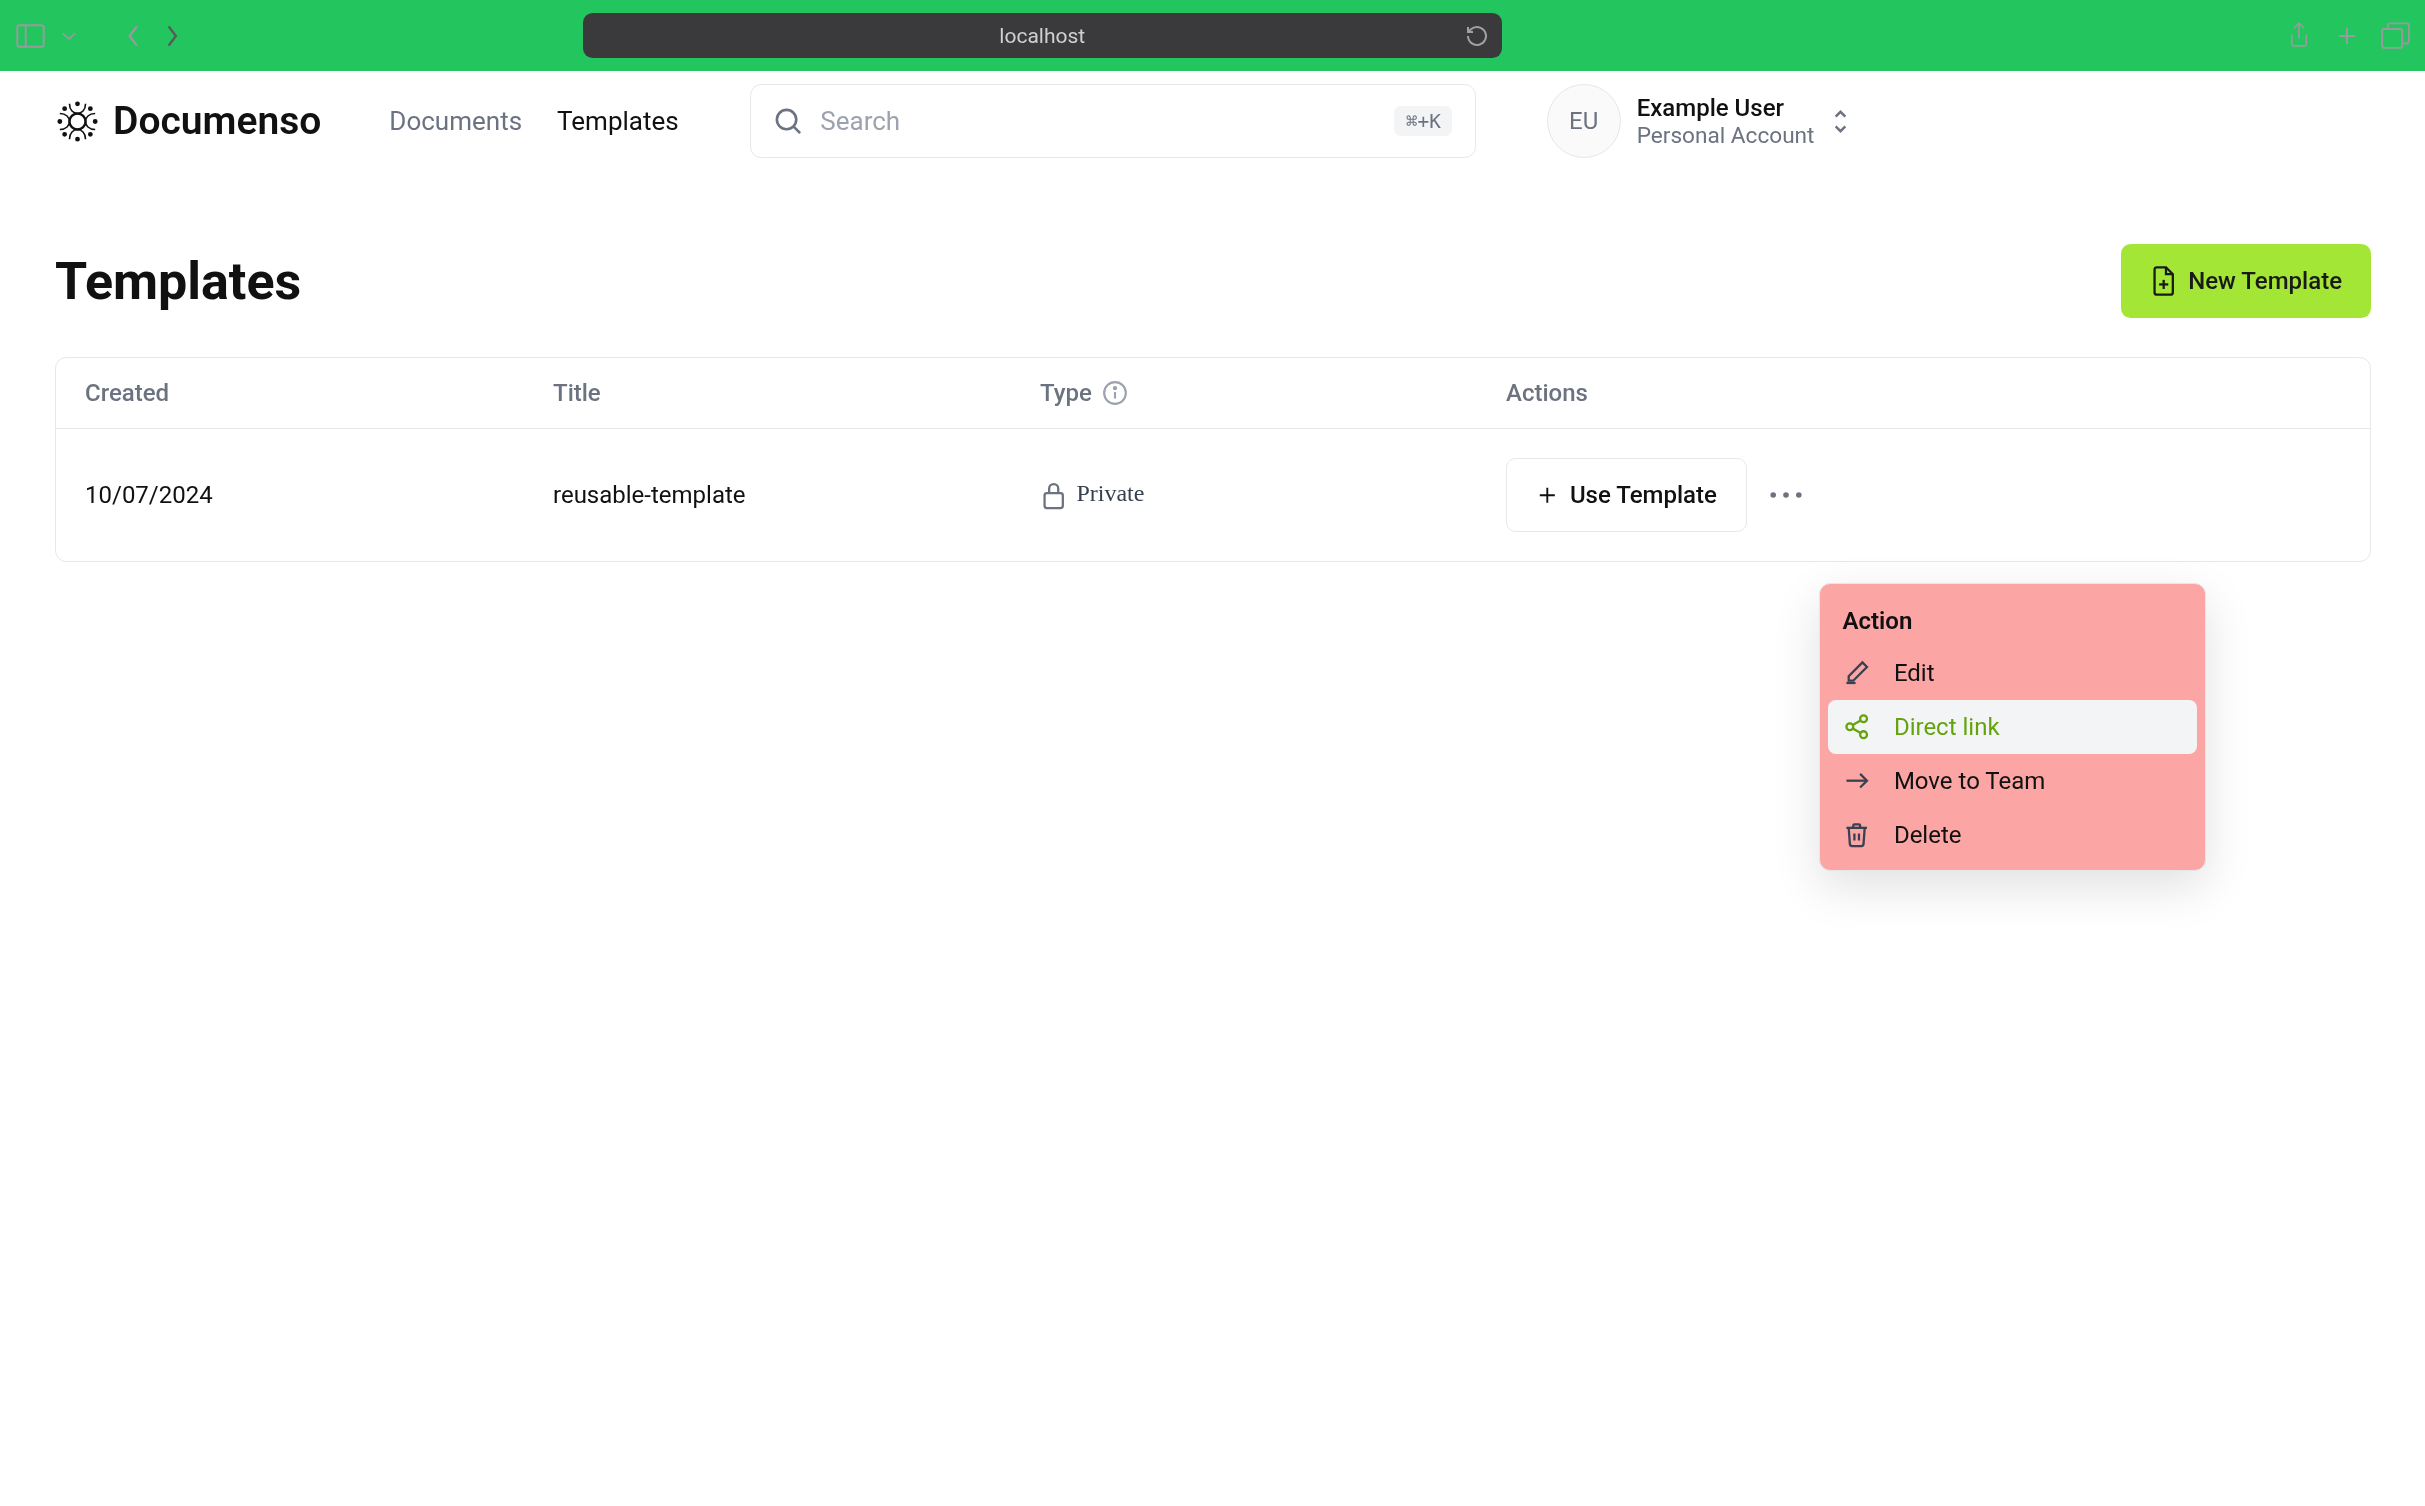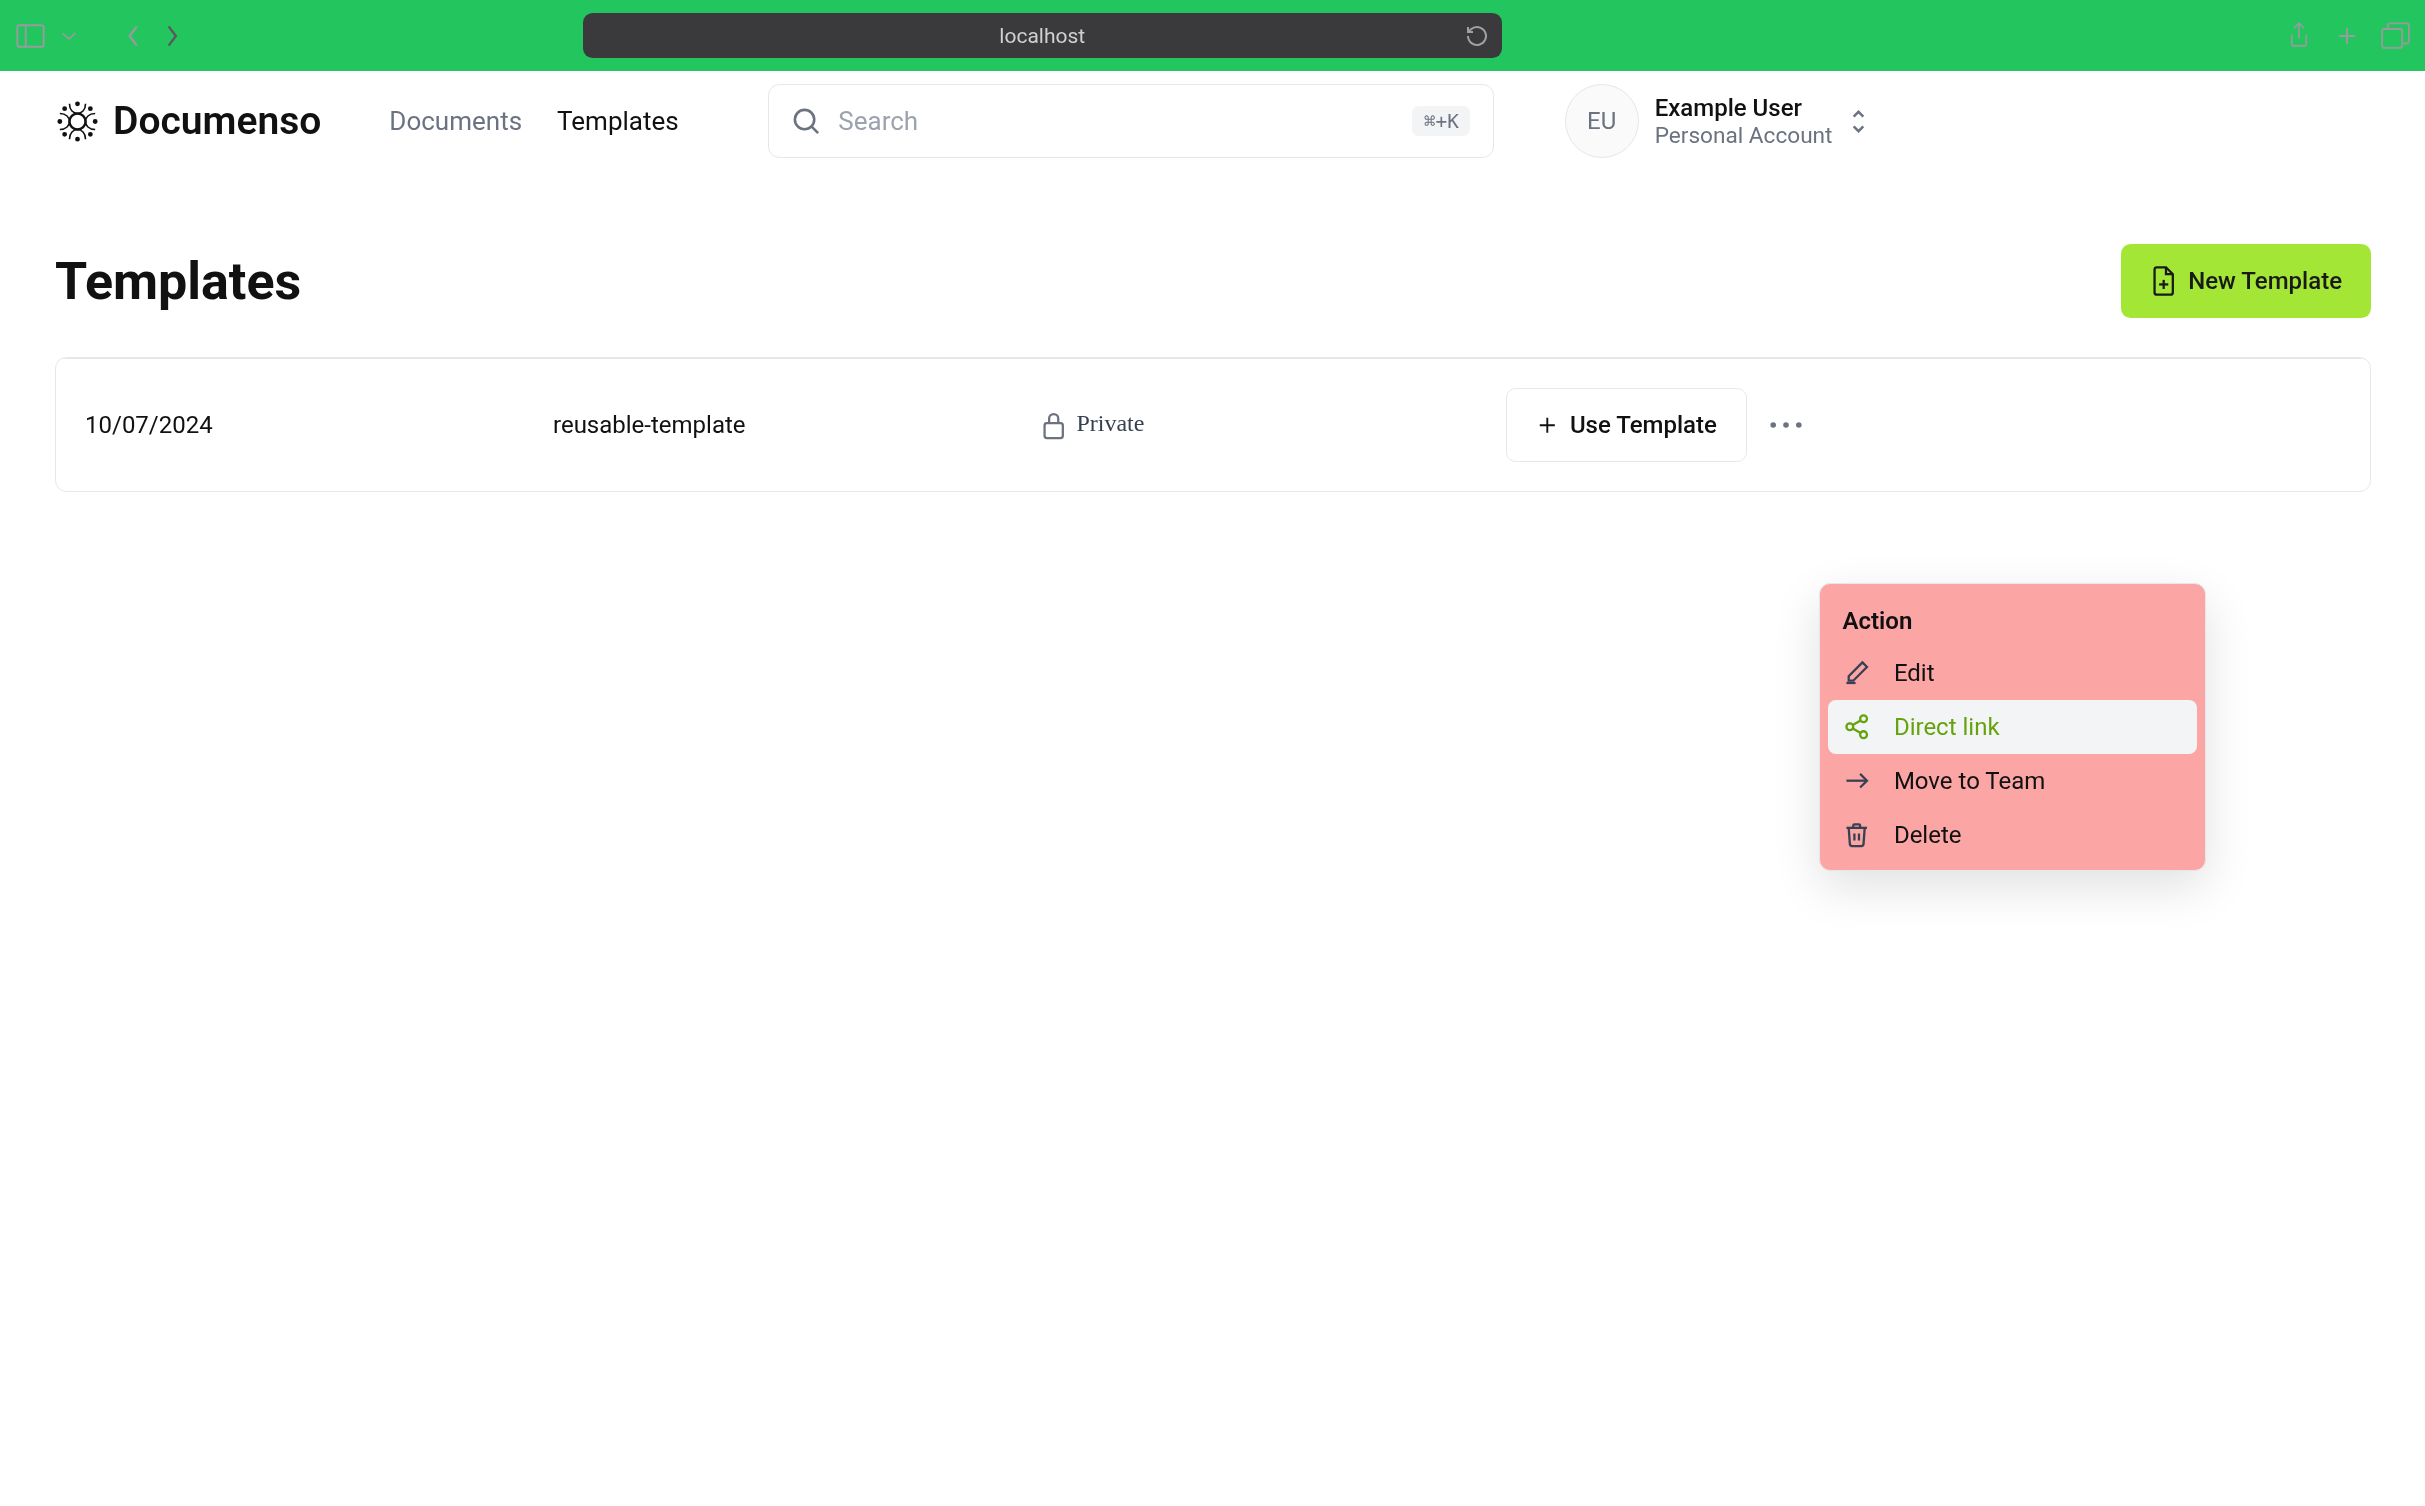--- a/index.html
+++ b/index.html
@@ -14,21 +14,21 @@
   .url-bar .refresh { position: absolute; right: 13px; color: #a0a0a4; }
   .chrome-right { display: flex; gap: 19.4px; margin-left: auto; }
 
   
   .app-header { height: 100px; display: flex; align-items: center; padding: 0 55px; gap: 39px; border-bottom: 0; }
   .brand { display: flex; align-items: center; gap: 13px; font-size: 39px; font-weight: 600; color: #111; }
   .brand-icon { width: 45px; height: 45px; }
   .nav { display: flex; gap: 35px; margin-left: 29px; }
   .nav-item { font-size: 26px; color: #6b7280; }
   .nav-item.active { color: #111; }
-  .search-wrap { flex: 1; max-width: 726px; margin-left: 50px; }
+  .search-wrap { flex: 1; max-width: 726px; margin-left: 32px; }
   .search { height: 74px; border: 1.6px solid #e5e7eb; border-radius: 11.3px; display: flex; align-items: center; padding: 0 22.6px; gap: 16px; }
   .search svg { color: #6b7280; }
   .search-text { color: #9ca3af; font-size: 26px; flex: 1; }
   .kbd { background: #f3f4f6; border-radius: 6.5px; padding: 3.2px 11.3px; font-size: 19.4px; color: #6b7280; font-family: ui-monospace, monospace; }
   .account { display: flex; align-items: center; gap: 16px; margin-left: 32px; }
   .avatar { width: 74px; height: 74px; border-radius: 50%; border: 1.6px solid #e5e7eb; background: #fafafa; display: flex; align-items: center; justify-content: center; font-size: 24px; color: #6b7280; }
   .account-text { display: flex; flex-direction: column; }
   .account-name { font-size: 24px; font-weight: 500; color: #111; }
   .account-sub { font-size: 22.6px; color: #6b7280; }
   .chevup { color: #6b7280; }
@@ -188,20 +188,35 @@
             <polyline points="14 2 14 8 20 8"></polyline>
             <line x1="12" y1="13" x2="12" y2="21"></line>
             <line x1="8" y1="17" x2="16" y2="17"></line>
           </svg>
       </span>
       <span>New Template</span>
     </div>
   </div>
 
   <div class="table">
+    <div class="thead">
+      <div class="col-created">Created</div>
+      <div class="col-title">Title</div>
+      <div class="col-type">
+        <span>Type</span>
+        <span>
+          <svg width="26" height="26" viewBox="0 0 24 24" fill="none" stroke="#9ca3af" stroke-width="2">
+              <circle cx="12" cy="12" r="10"></circle>
+              <line x1="12" y1="11" x2="12" y2="17"></line>
+              <circle cx="12" cy="7.5" r="1" fill="#9ca3af"></circle>
+            </svg>
+        </span>
+      </div>
+      <div class="col-actions">Actions</div>
+    </div>
     <div class="tbody-row">
       <div class="col-created">10/07/2024</div>
       <div class="col-title">reusable-template</div>
       <div class="col-type">
         <div class="type-private">
           <span>
             <svg width="27.4" height="31" viewBox="0 0 24 26" fill="none" stroke="#6b7280" stroke-width="2">
                 <rect x="4" y="11" width="16" height="13" rx="2"></rect>
                 <path d="M8 11V7a4 4 0 0 1 8 0v4"></path>
               </svg>

